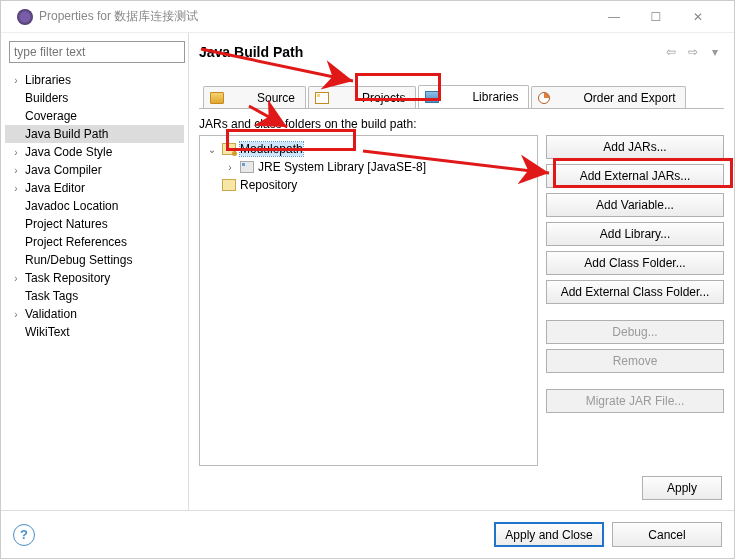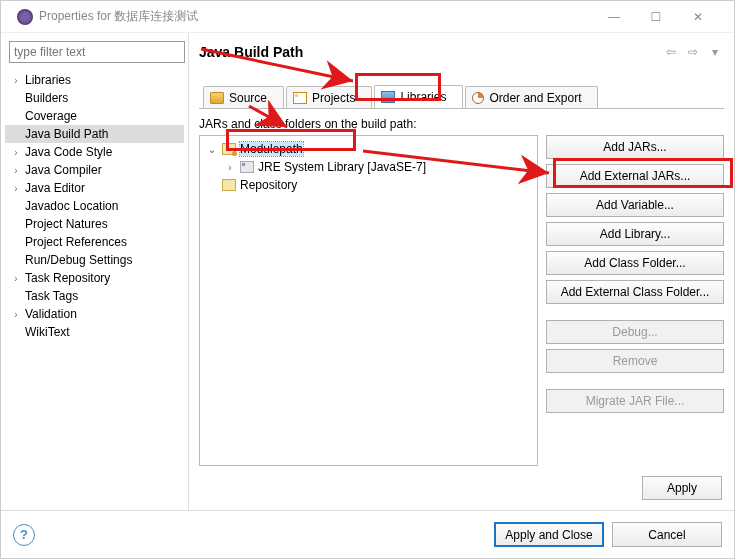--- a/index.html
+++ b/index.html
@@ -20,21 +20,21 @@
   .tree-item.selected { background: #dcdcdc; }
   .tree-item span.lbl { white-space: nowrap; }
 
   .main { flex: 1; display: flex; flex-direction: column; padding: 6px 10px 0 10px; min-width: 0; }
   .main-header { display: flex; align-items: center; height: 26px; }
   .main-title { font-weight: bold; font-size: 14px; flex: 1; }
   .navbtns { display: flex; gap: 4px; color: #999; font-size: 14px; }
   .navbtn { width: 18px; height: 18px; display:inline-flex; align-items:center; justify-content:center; }
 
   .tabbar { margin-top: 20px; height: 24px; display: flex; align-items: flex-end; border-bottom: 1px solid #bbb; padding-left: 4px; }
-  .tab { height: 22px; border: 1px solid #bbb; border-bottom: none; background: #f7f7f7; display: inline-flex; align-items: center; padding: 0 16px 0 6px; margin-right: 2px; border-radius: 2px 2px 0 0; cursor: default; position: relative; }
+  .tab { height: 22px; border: 1px solid #bbb; border-bottom: none; background: #f7f7f7; display: inline-flex; align-items: center; padding: 0 10px 0 6px; margin-right: 2px; border-radius: 2px 2px 0 0; cursor: default; position: relative; gap: 28px; }
   .tab.active { background: #fff; height: 23px; justify-content: center; }
   .tab .tabicon { width: 14px; height: 12px; margin-right: 5px; display:inline-block; }
   .tabicon.src { background: linear-gradient(#f5d271,#e0a82d); border:1px solid #c78a1f; border-radius:1px; }
   .tabicon.proj { background: #fff; border:1px solid #c78a1f; position:relative; }
   .tabicon.proj::before{content:"";position:absolute;left:1px;top:1px;width:3px;height:3px;background:#f5d271;}
   .tabicon.lib { background: linear-gradient(#8fbfe8,#4a8fc7); border:1px solid #3b78a5; }
   .tabicon.ord { width:12px; background: conic-gradient(#e07f3e 0 25%, #fff 0 100%); border-radius:50%; border:1px solid #b56029; }
 
   .subtitle { margin: 8px 0 4px 0; }
 
@@ -182,21 +182,21 @@
     <div class="libs-body">
       <div class="libs-tree">
         <div class="lt-item selected">
           <span class="caret">⌄</span>
           <span class="nodeicon mod"></span>
           <span class="lbl">Modulepath</span>
         </div>
         <div class="lt-item child">
           <span class="caret">›</span>
           <span class="nodeicon jre"></span>
-          <span class="lbl">JRE System Library [JavaSE-7]</span>
+          <span class="lbl">JRE System Library [JavaSE-8]</span>
         </div>
         <div class="lt-item">
           <span class="caret"></span>
           <span class="nodeicon cp"></span>
           <span class="lbl">Repository</span>
         </div>
       </div>
 
       <div class="btn-col">
         <div class="btn">Add JARs...</div>

